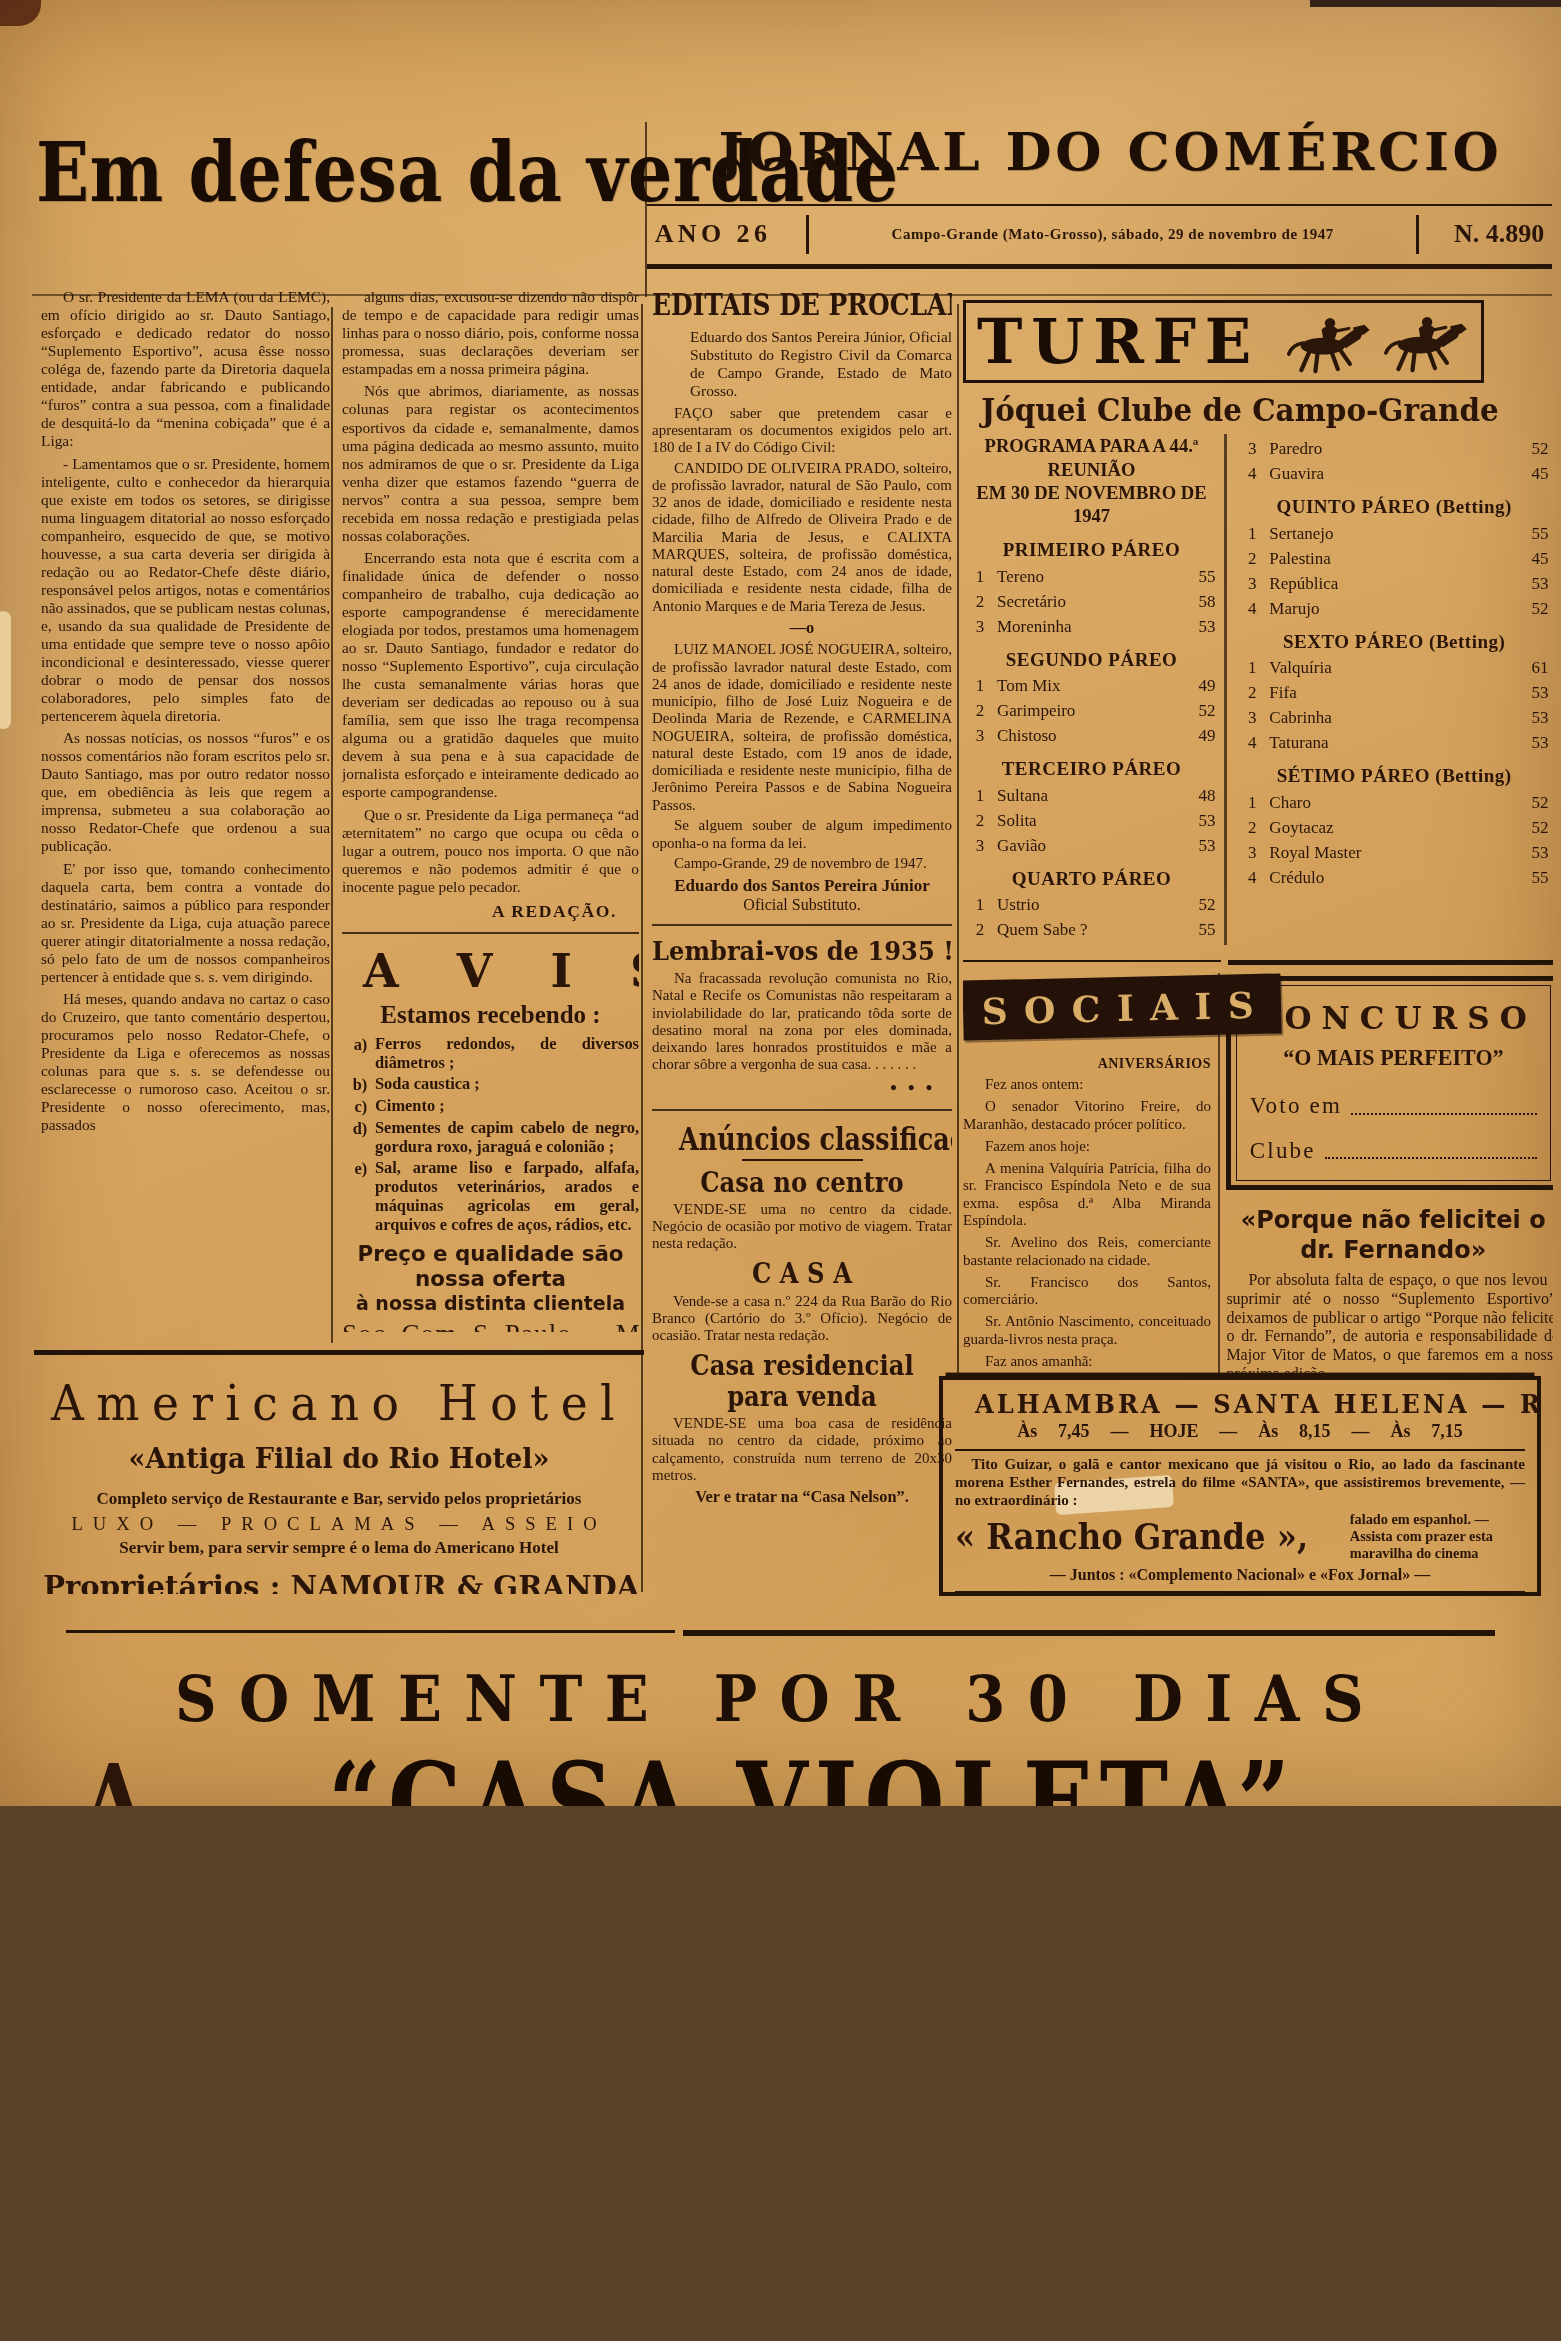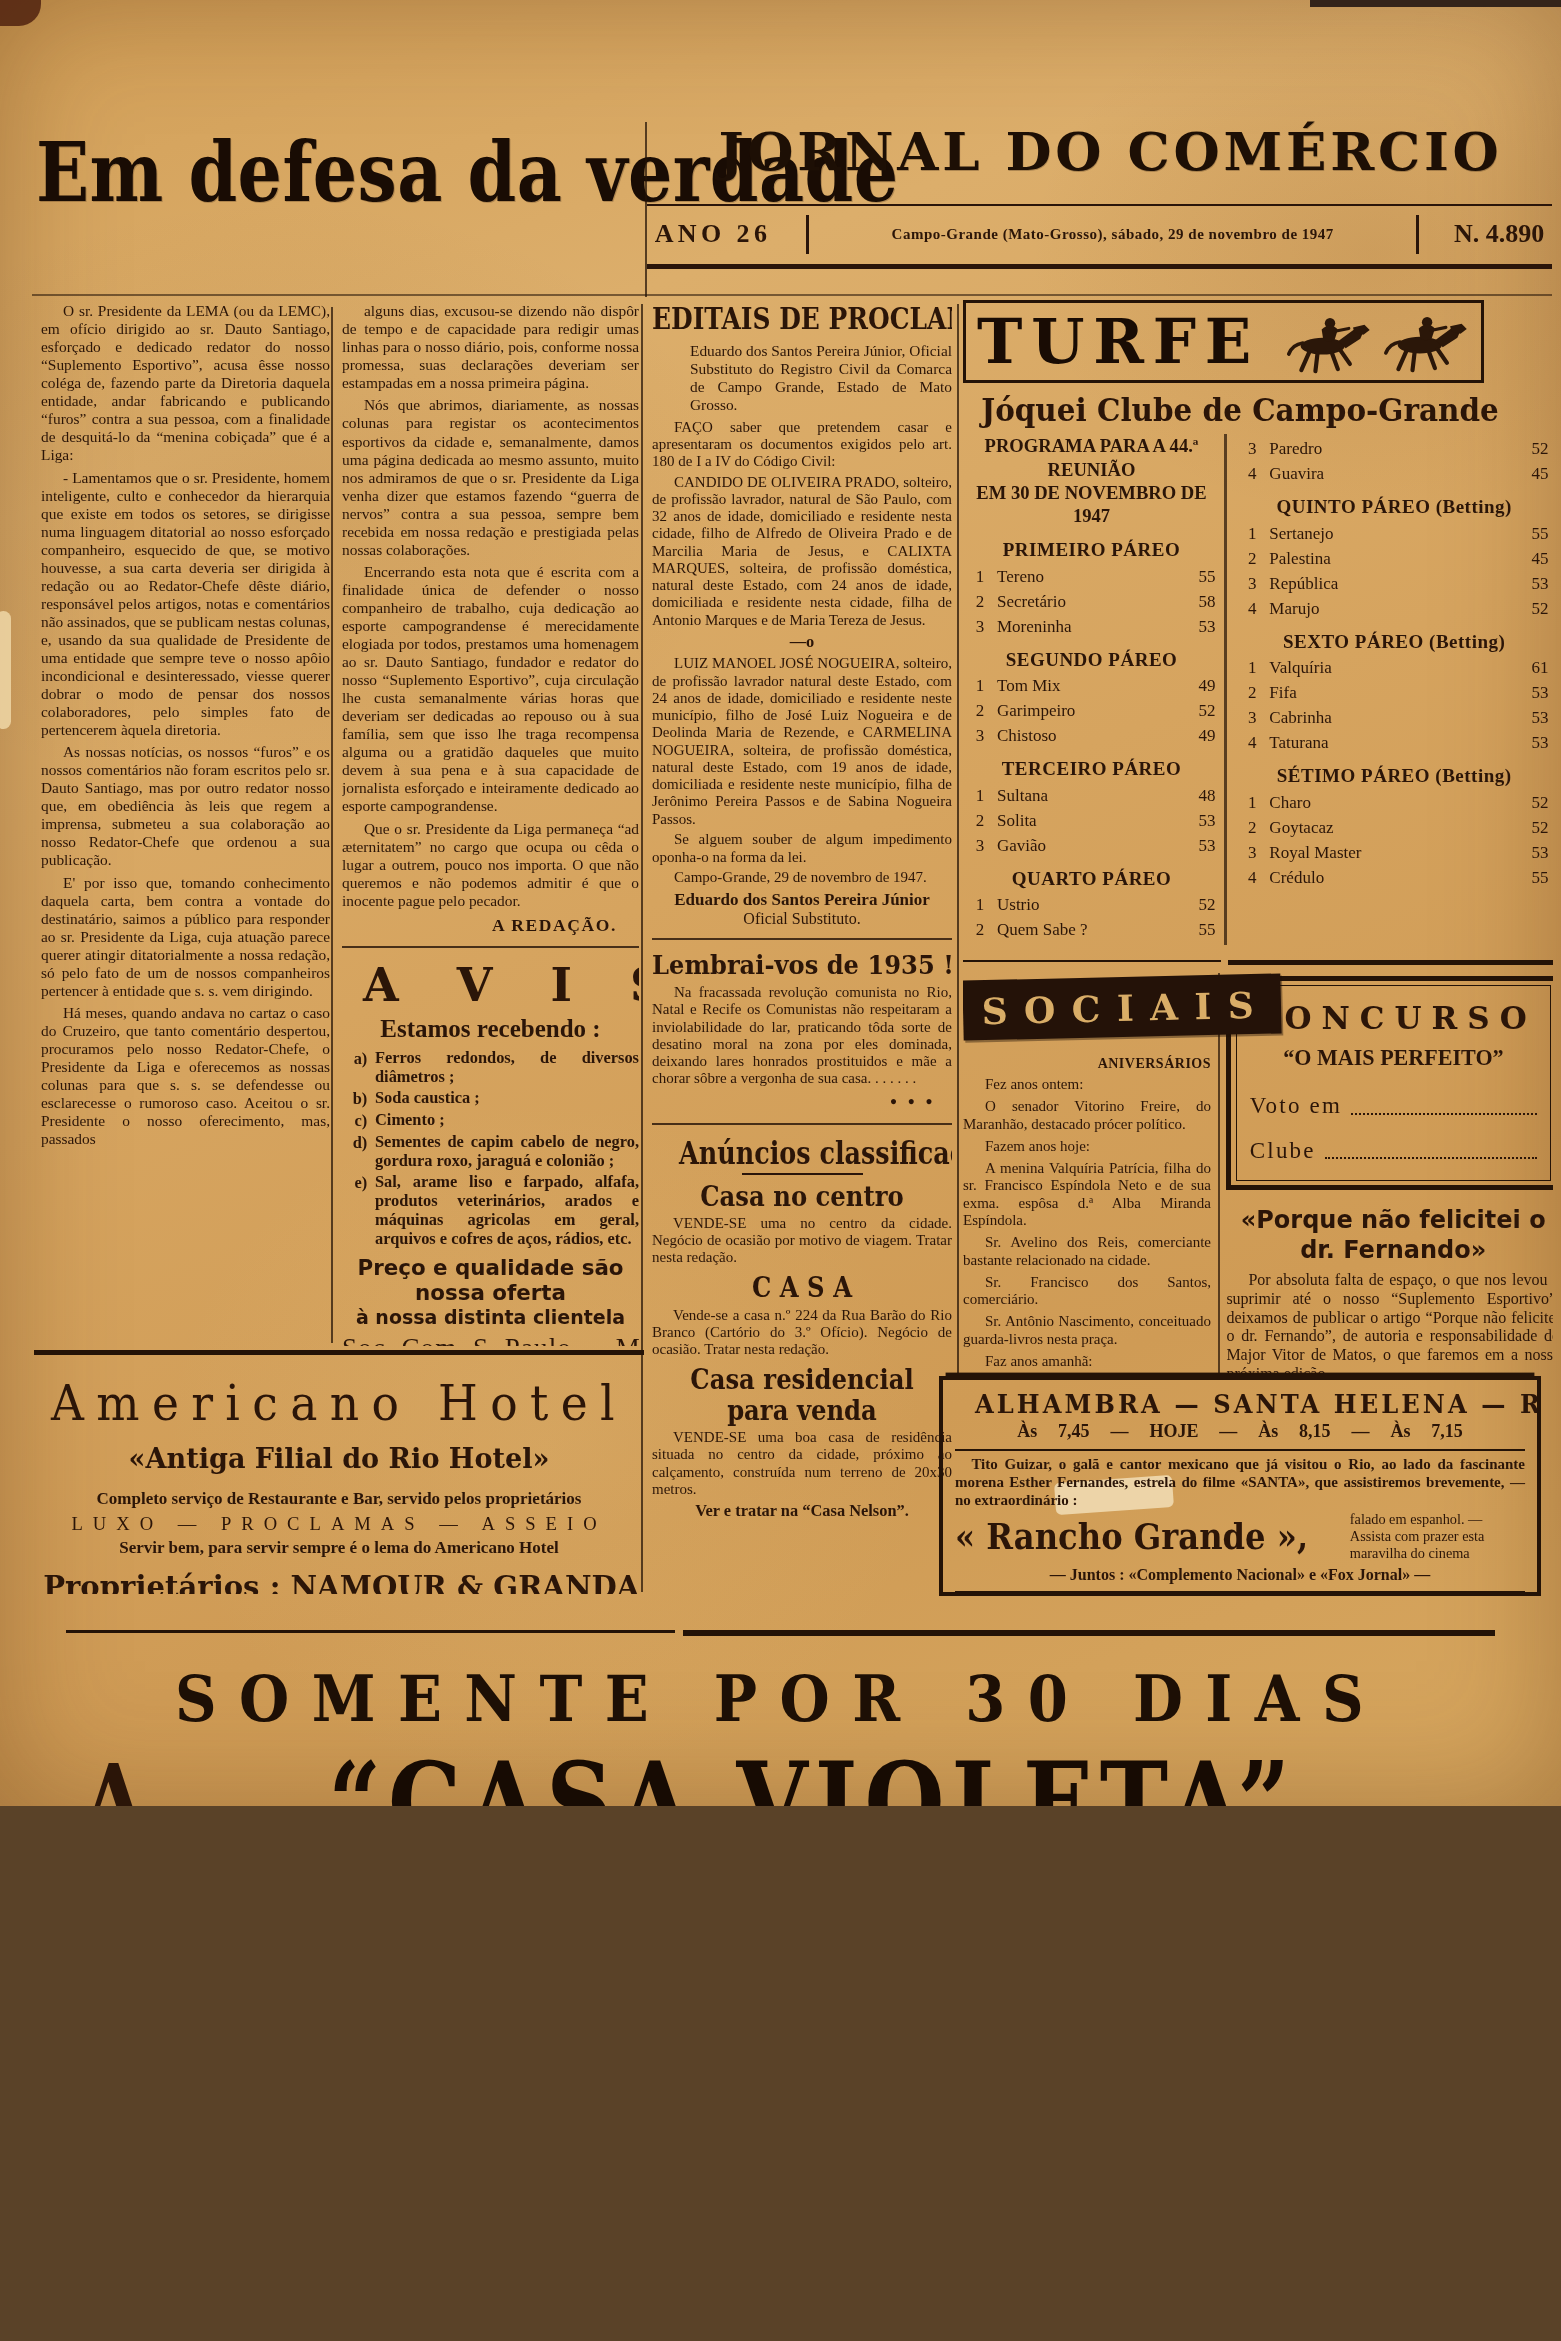--- a/index.html
+++ b/index.html
@@ -27,21 +27,21 @@
     font-family:"DejaVu Serif",serif;font-weight:bold;font-size:53px;letter-spacing:3.8px;white-space:nowrap;
     color:#1d0f05;text-shadow:0.5px 1.1px 0 rgba(30,15,5,.25);}
   .datebar{position:absolute;left:647px;top:204px;width:905px;display:flex;align-items:center;
     border-top:2.7px solid #2a150a;border-bottom:5px solid #2a150a;padding:8.8px 7.7px 10px;gap:16px;}
   .ano{font-size:26px;font-weight:bold;letter-spacing:4.4px;white-space:nowrap;}
   .dbar-sep{width:3.3px;height:39px;background:#2a150a;margin:0 18.6px;flex:0 0 auto;}
   .dateline{flex:1;text-align:center;font-size:15px;font-weight:bold;letter-spacing:0.5px;}
   .numero{font-size:26px;font-weight:bold;white-space:nowrap;}
   .hr-top{position:absolute;left:32px;top:294px;width:1520px;height:1.6px;background:rgba(35,18,6,.55);}
   
-  .col{position:absolute;top:302px;overflow:hidden;}
+  .col{position:absolute;top:288px;overflow:hidden;}
   #col1{left:41px;width:289px;height:1044px;}
   #col2{left:342px;width:297px;height:1044px;}
   #col3{left:652px;width:300px;height:1316px;}
   #col4{left:963px;top:300px;width:590px;height:1075px;}
   #vr1{left:331px;top:307px;height:1036px;}
   #vr2{left:641px;top:304px;height:1288px;}
   #vr3{left:957px;top:304px;height:1069px;}
   .p{margin:0 0 4.4px;text-indent:22px;text-align:justify;font-size:15.4px;line-height:1.17;}
   #col3 .p{font-size:15px;line-height:1.15;margin-bottom:3.3px;}
   .sig{text-align:right;font-weight:bold;font-size:17.5px;letter-spacing:1.6px;margin:5.5px 22px 0 0;}
@@ -123,21 +123,21 @@
   .hotel-l3{margin:0 0 11px;font-size:17px;font-weight:bold;}
   .hotel-own{margin:5.5px 0 11px;font-family:"DejaVu Serif",serif;font-weight:bold;font-size:30px;white-space:nowrap;transform:scaleX(.97);transform-origin:center;}
   
   .cinema{position:absolute;left:939px;top:1376px;width:602px;height:220px;border:4.4px solid #241307;
     box-shadow:0 -10px 0 -6.6px #241307;padding:7.7px 12px 5.5px;overflow:hidden;}
   .cin-theaters{margin:1.1px 0 2.2px;text-align:center;font-family:"DejaVu Serif",serif;font-weight:bold;font-size:26px;letter-spacing:3.3px;white-space:nowrap;transform:scaleX(.93);transform-origin:center;}
   .cin-times{margin:0 0 4.4px;text-align:center;font-weight:bold;font-size:18px;word-spacing:16.4px;border-bottom:2.2px solid #241307;padding-bottom:6.6px;}
   .cin-lead{margin:4.4px 0 2.2px;text-indent:16.4px;text-align:justify;font-size:15px;line-height:1.2;font-weight:bold;}
   .cin-film-row{display:flex;align-items:center;}
   .cin-film{flex:0 0 auto;font-family:"DejaVu Serif",serif;font-weight:bold;font-size:35px;white-space:nowrap;transform:scaleX(.92);transform-origin:left;}
-  .cin-side{flex:1;font-size:14.3px;font-weight:normal;line-height:1.2;padding-left:11px;text-align:left;}
+  .cin-side{flex:1;font-size:14.3px;font-weight:bold;line-height:1.2;padding-left:11px;text-align:left;}
   .cin-juntos{margin:3.3px 0 4.4px;text-align:center;font-weight:bold;font-size:16px;border-bottom:2.2px solid #241307;padding-bottom:6.6px;}
   
   .violeta{position:absolute;left:0;top:1622px;width:1561px;height:720px;overflow:hidden;}
   .vio-rule{display:flex;margin:7.7px 66px 0;}
   .vio-rule .a{height:3.8px;background:#241307;width:609px;margin-right:7.7px;}
   .vio-rule .b{height:6.6px;background:#241307;flex:1;}
   .vio-l1{margin:25px 0 0;text-align:center;font-family:"DejaVu Serif",serif;font-weight:bold;font-size:64px;letter-spacing:25px;white-space:nowrap;transform:scaleX(.9);transform-origin:center;color:#1d0f05;}
   .vio-row{display:flex;align-items:center;margin:14.3px 82px 0;}
   .vio-prefix{font-family:"DejaVu Serif",serif;font-weight:bold;font-size:82px;flex:0 0 auto;transform:scaleY(1.25);line-height:1;}
   .vio-name1{flex:1;text-align:center;font-family:"DejaVu Serif",serif;font-weight:bold;font-size:102px;letter-spacing:7.7px;white-space:nowrap;transform:scale(.9,1.08);transform-origin:center;line-height:1;color:#170b03;}

